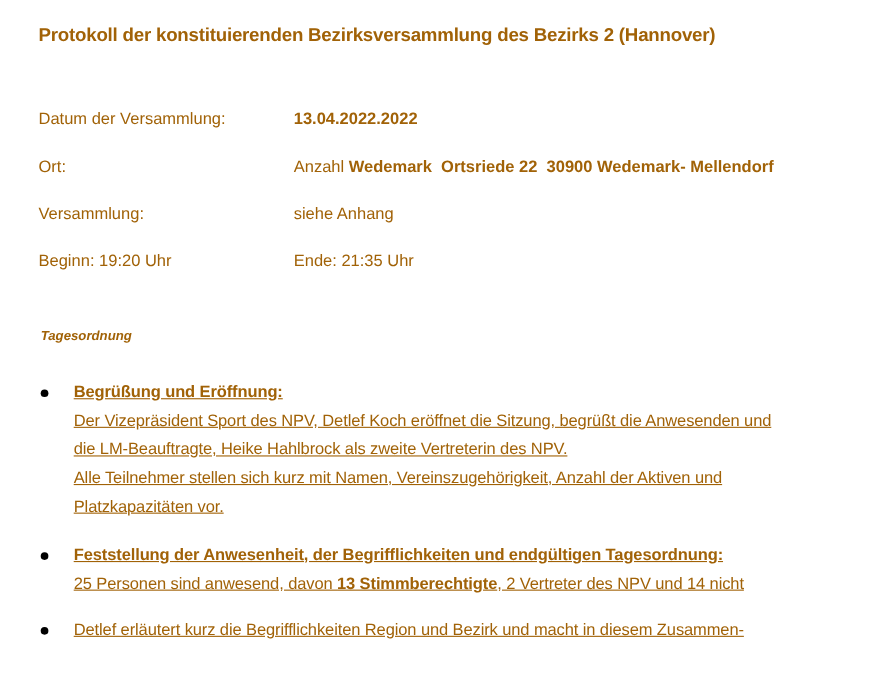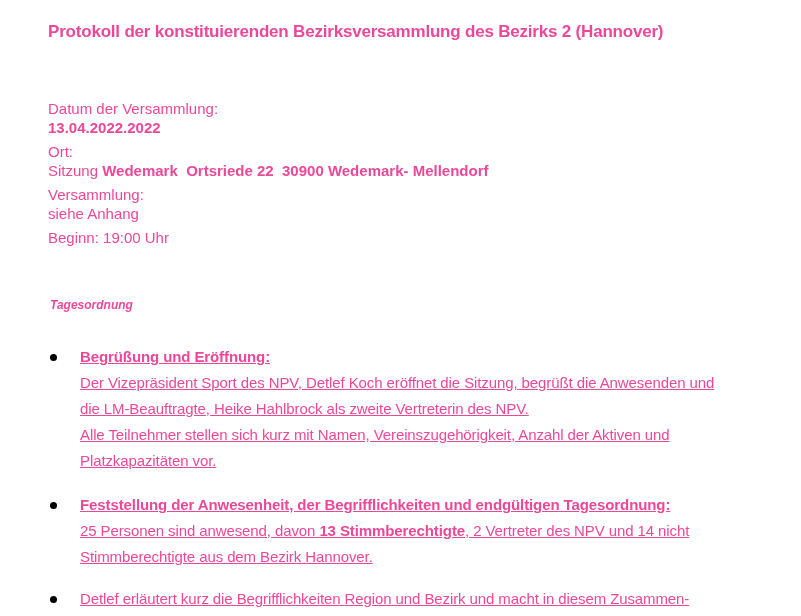--- a/index.html
+++ b/index.html
@@ -1,41 +1,40 @@
 <!DOCTYPE html>
 <html><head>
 <meta charset="utf-8">
 <style>
   html, body { margin: 0; padding: 0; background: #ffffff; }
   .page {
     position: relative;
     width: 801px;
     height: 616px;
     box-sizing: border-box;
-    padding: 22px 30px 0 48px;
+    padding: 22px 30px 0 35px;
     overflow: hidden;
     background: #ffffff;
-    color: #ec4899;
+    color: #a16207;
     font-family: "Liberation Sans", "DejaVu Sans", sans-serif;
   }
   .doc-title {
     font-size: 17px;
     font-weight: bold;
     line-height: 20px;
     letter-spacing: -0.2px;
     white-space: nowrap;
   }
   .meta { margin-top: 57px; }
   .meta-row {
     display: flex;
     align-items: flex-start;
     height: 43px;
     font-size: 15px;
     line-height: 19px;
-    flex-direction: column;
   }
   .meta-label { width: 232px; flex-shrink: 0; }
   .meta-value { flex: 1; }
   .pre { white-space: pre-wrap; }
   b { font-weight: bold; }
   .agenda-heading {
     margin: 24px 0 0 2px;
     font-size: 12px;
     font-weight: bold;
     line-height: 20px;
@@ -73,30 +72,31 @@
 
   <div class="meta">
 
     <div class="meta-row">
       <span class="meta-label">Datum der Versammlung:</span>
       <span class="meta-value"><b class="pre">13.04.2022.2022</b></span>
     </div>
 
     <div class="meta-row">
       <span class="meta-label">Ort:</span>
-      <span class="meta-value"><span class="pre">Sitzung </span><b class="pre">Wedemark  Ortsriede 22  30900 Wedemark- Mellendorf</b></span>
+      <span class="meta-value"><span class="pre">Anzahl </span><b class="pre">Wedemark  Ortsriede 22  30900 Wedemark- Mellendorf</b></span>
     </div>
 
     <div class="meta-row">
       <span class="meta-label">Versammlung:</span>
       <span class="meta-value">siehe Anhang</span>
     </div>
 
     <div class="meta-row">
-      <span class="meta-label">Beginn: 19:00 Uhr</span>
+      <span class="meta-label">Beginn: 19:20 Uhr</span>
+      <span class="meta-value">Ende: 21:35 Uhr</span>
     </div>
 
   </div>
 
   <div class="agenda-heading">Tagesordnung</div>
 
   <div class="agenda">
 
     <div class="agenda-item">
       <span class="bullet-col">
@@ -111,21 +111,20 @@
       </div>
     </div>
 
     <div class="agenda-item mid">
       <span class="bullet-col">
           <span class="bullet-dot"></span>
         </span>
       <div class="item-body">
         <div class="line bold">Feststellung der Anwesenheit, der Begrifflichkeiten und endgültigen Tagesordnung:</div>
         <div class="line"><span>25 Personen sind anwesend, davon </span><b>13 Stimmberechtigte</b><span>, 2 Vertreter des NPV und 14 nicht</span></div>
-        <div class="line">Stimmberechtigte aus dem Bezirk Hannover.</div>
       </div>
     </div>
 
     <div class="agenda-item last">
       <span class="bullet-col">
           <span class="bullet-dot"></span>
         </span>
       <div class="item-body">
         <div class="line">Detlef erläutert kurz die Begrifflichkeiten Region und Bezirk und macht in diesem Zusammen-</div>
       </div>

